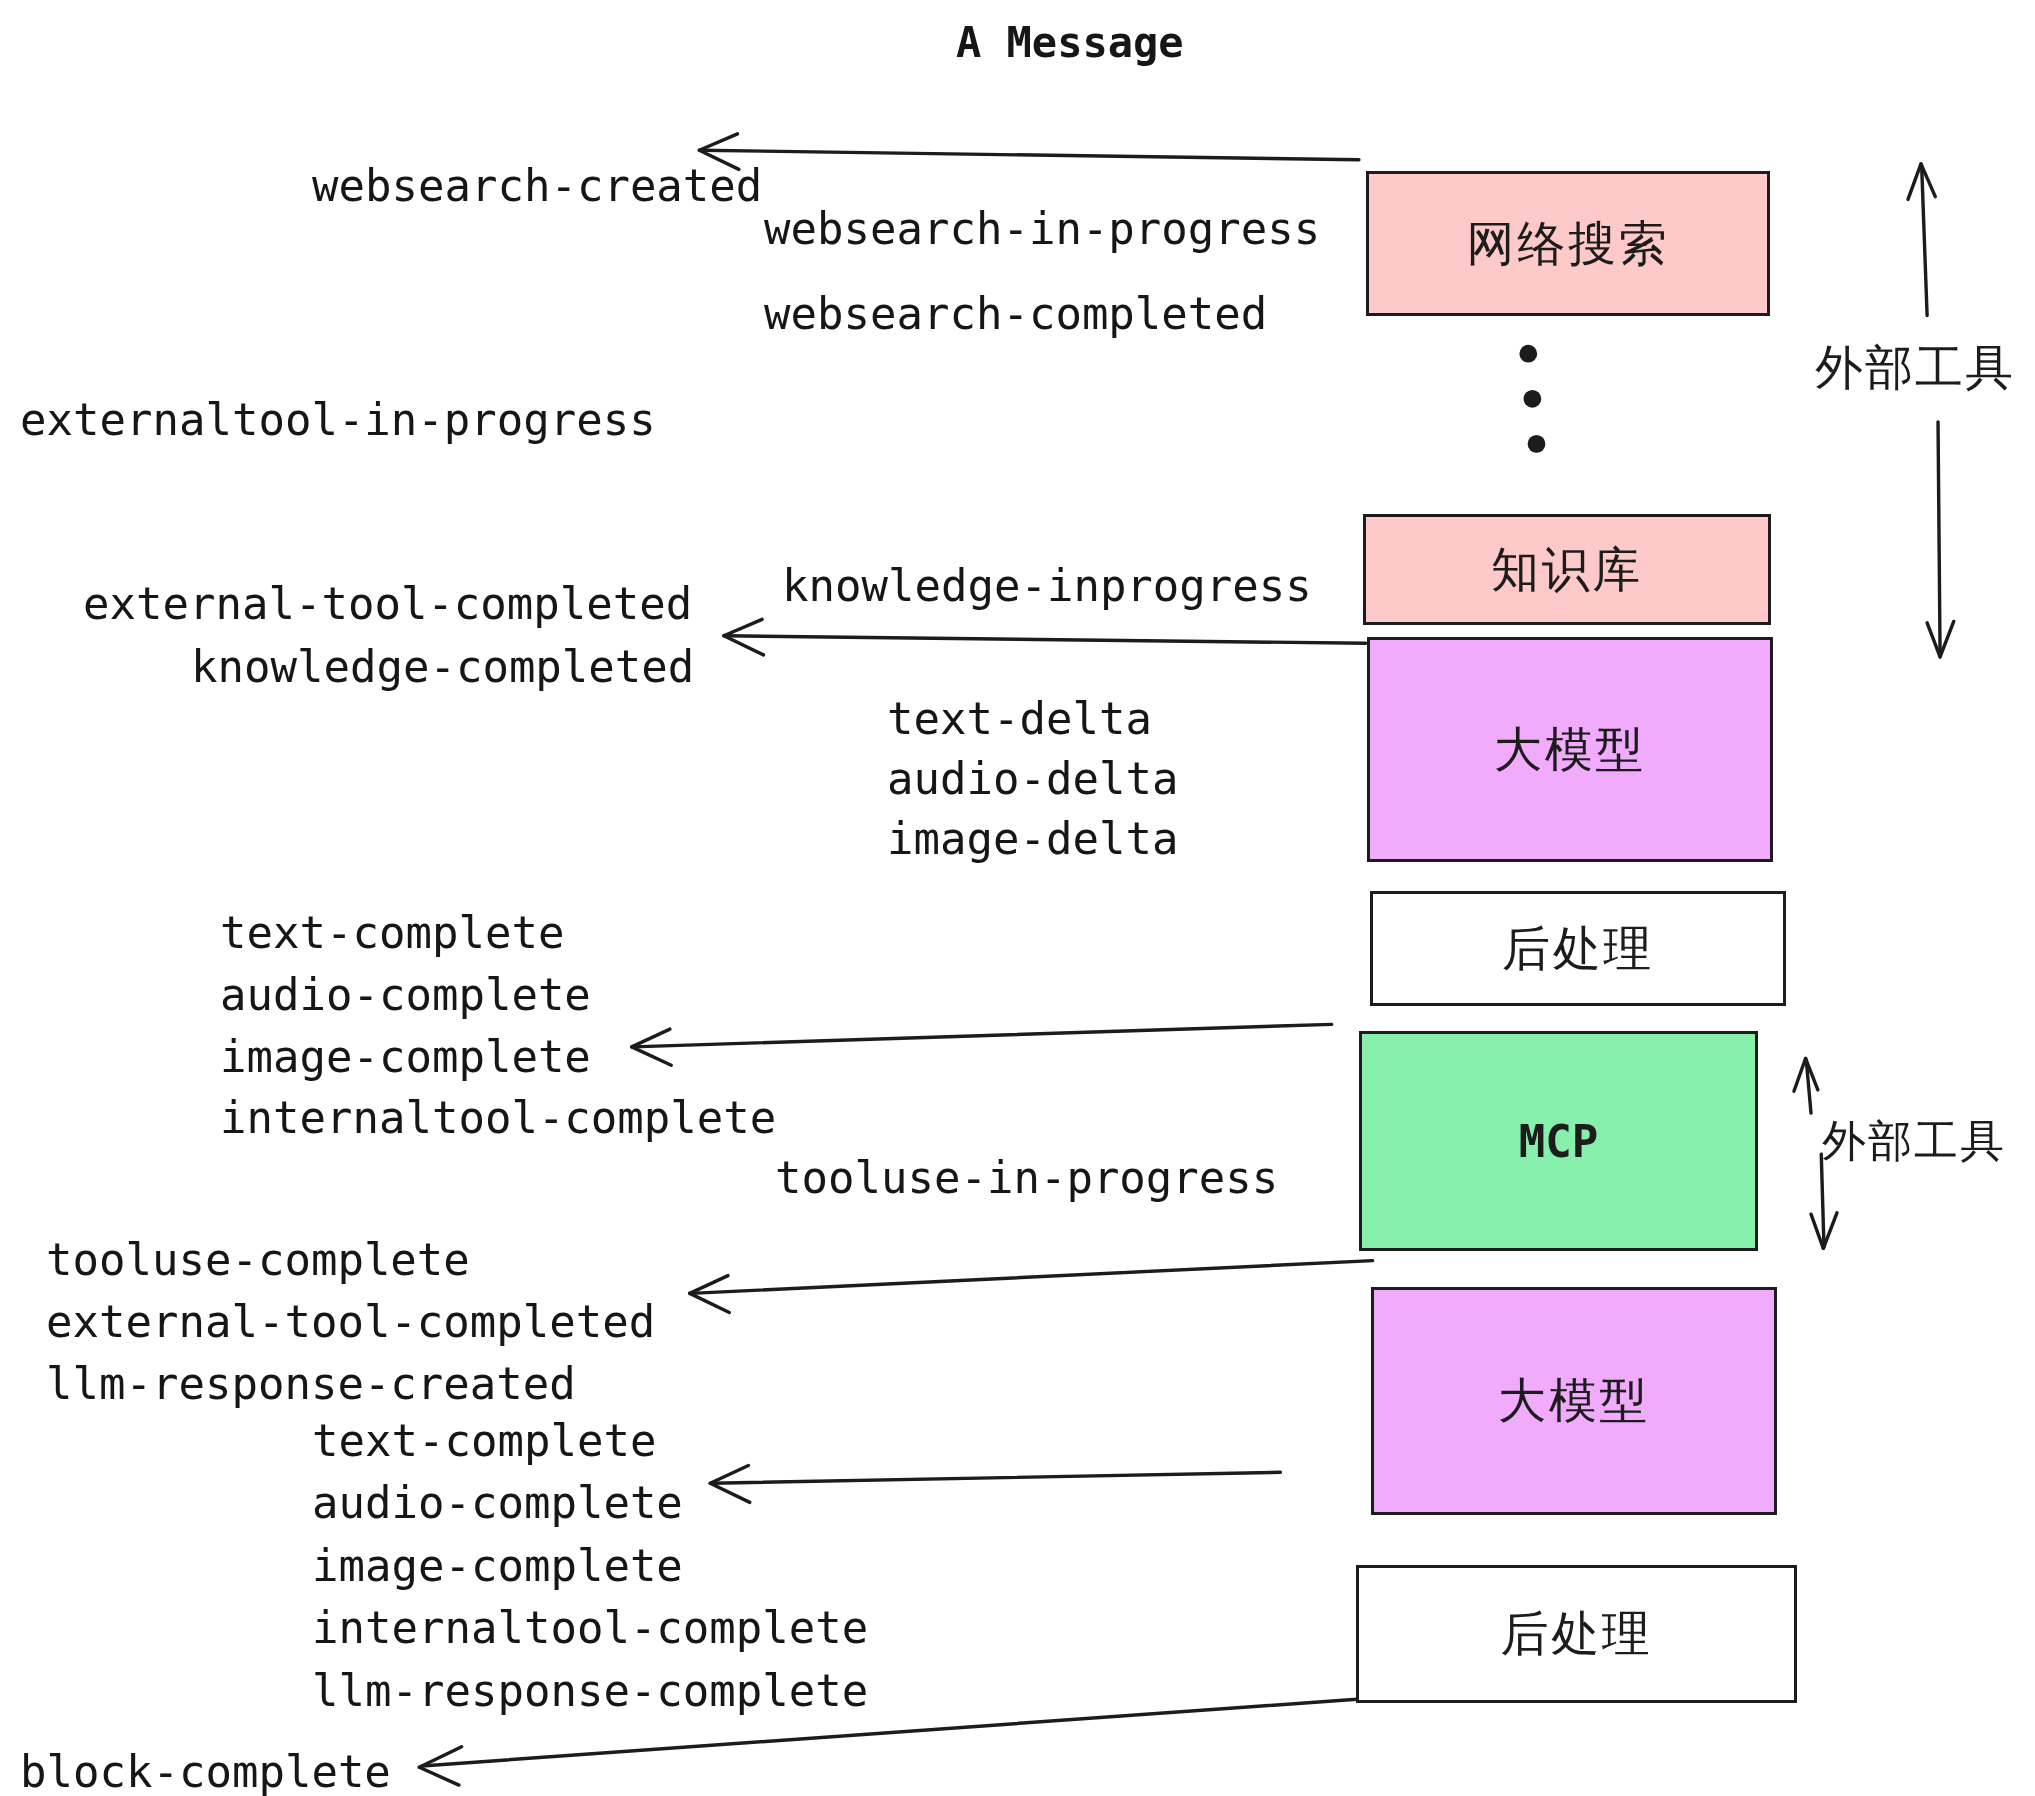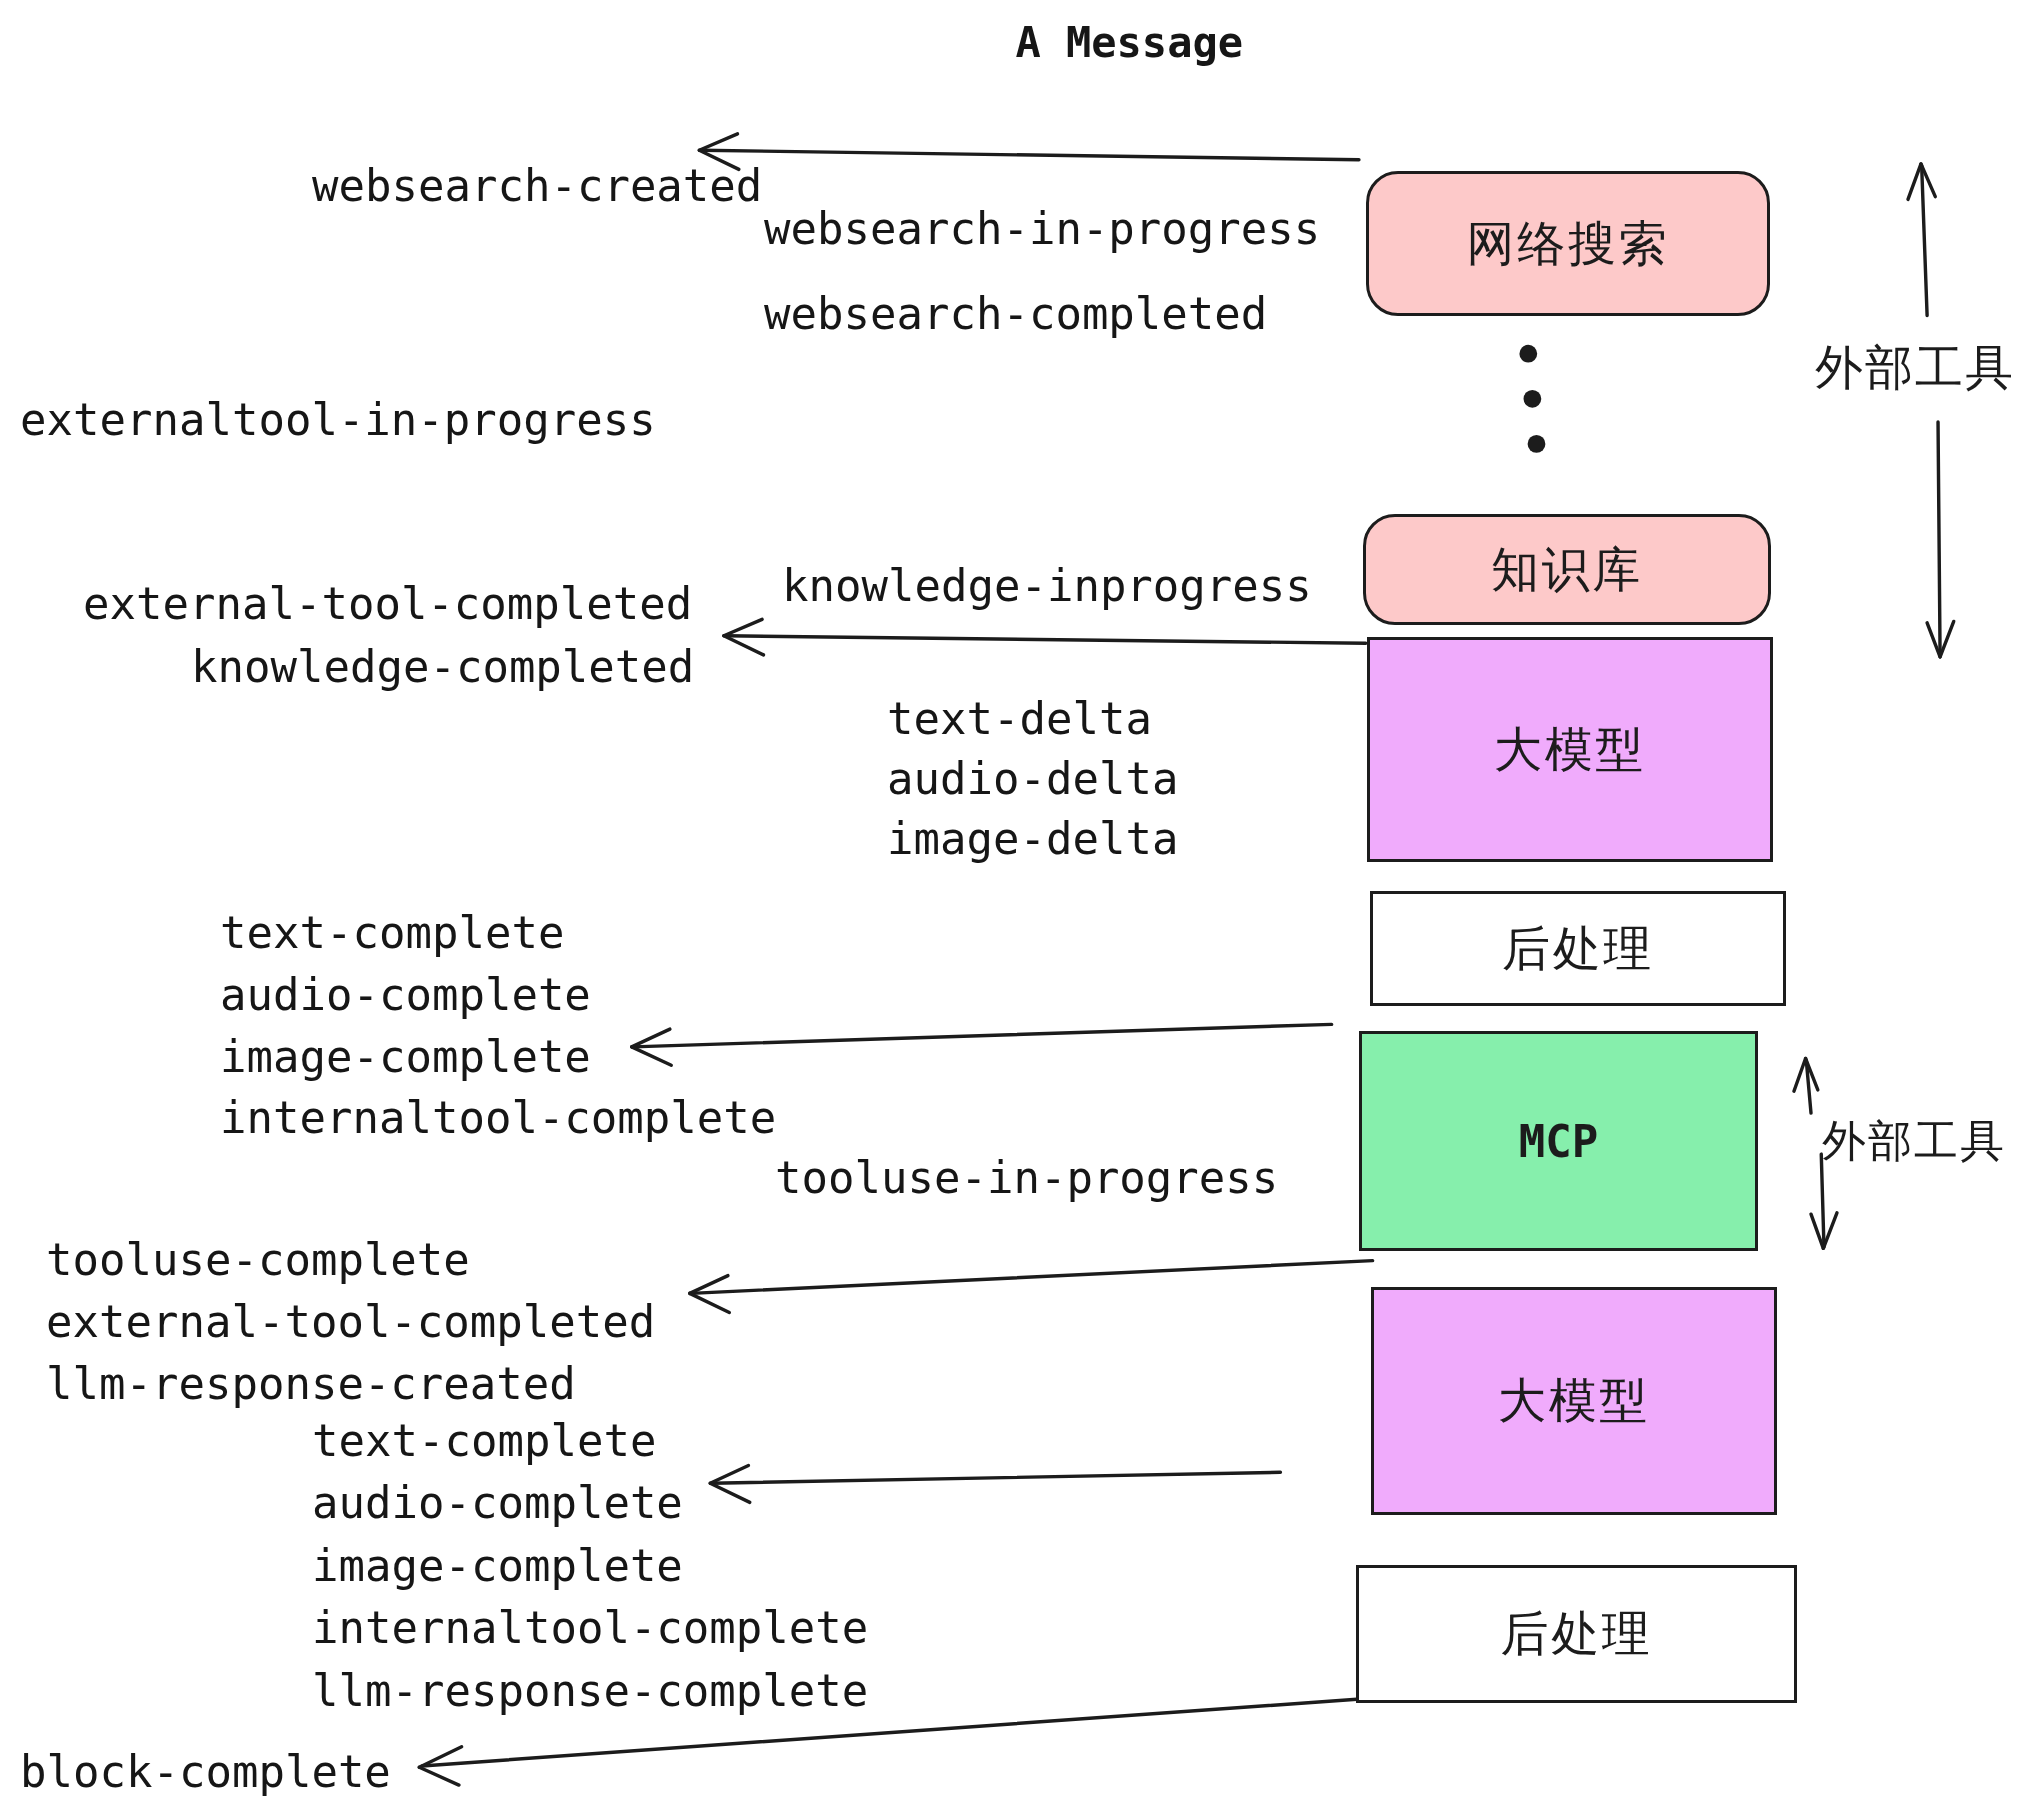--- a/index.html
+++ b/index.html
@@ -1,25 +1,25 @@
 <!DOCTYPE html>
 <html style="font-size:11px"><head>
 <meta charset="utf-8">
 <style>
   html,body{margin:0;padding:0;background:#ffffff;}
   body{width:2035px;height:1796px;position:relative;overflow:hidden;
        font-family:"DejaVu Sans Mono","Liberation Mono",monospace;color:#161616;}
   .canvas{position:absolute;left:0;top:0;width:2035px;height:1796px;}
   svg.overlay{position:absolute;left:0;top:0;width:2035px;height:1796px;}
-  .title{position:absolute;left:956px;top:18px;width:287px;text-align:right;
+  .title{position:absolute;left:956px;top:18px;width:287px;text-align:left;
          font-size:42px;font-weight:bold;white-space:nowrap;}
   .evt{position:absolute;font-size:44px;line-height:1.0;white-space:nowrap;}
   .box{position:absolute;border:3.4px solid #1c1c1c;box-sizing:border-box;
        display:flex;align-items:center;justify-content:center;}
-  .pink{background:#fdc9c9;border-radius:32px;}
+  .pink{background:#fdc9c9;}
   .green{background:#f0abfc;}
   .yellow{background:#86efac;}
   .white{background:#ffffff;}
   .cjk{font-family:"Liberation Sans",sans-serif;font-size:48px;letter-spacing:2.7px;
        color:#1c1c1c;white-space:nowrap;}
   .mono-label{font-size:44px;font-weight:bold;color:#1c1c1c;}
   .side{position:absolute;font-family:"Liberation Sans",sans-serif;font-size:48px;
         letter-spacing:2px;color:#1c1c1c;white-space:nowrap;}
 </style>
 </head>

